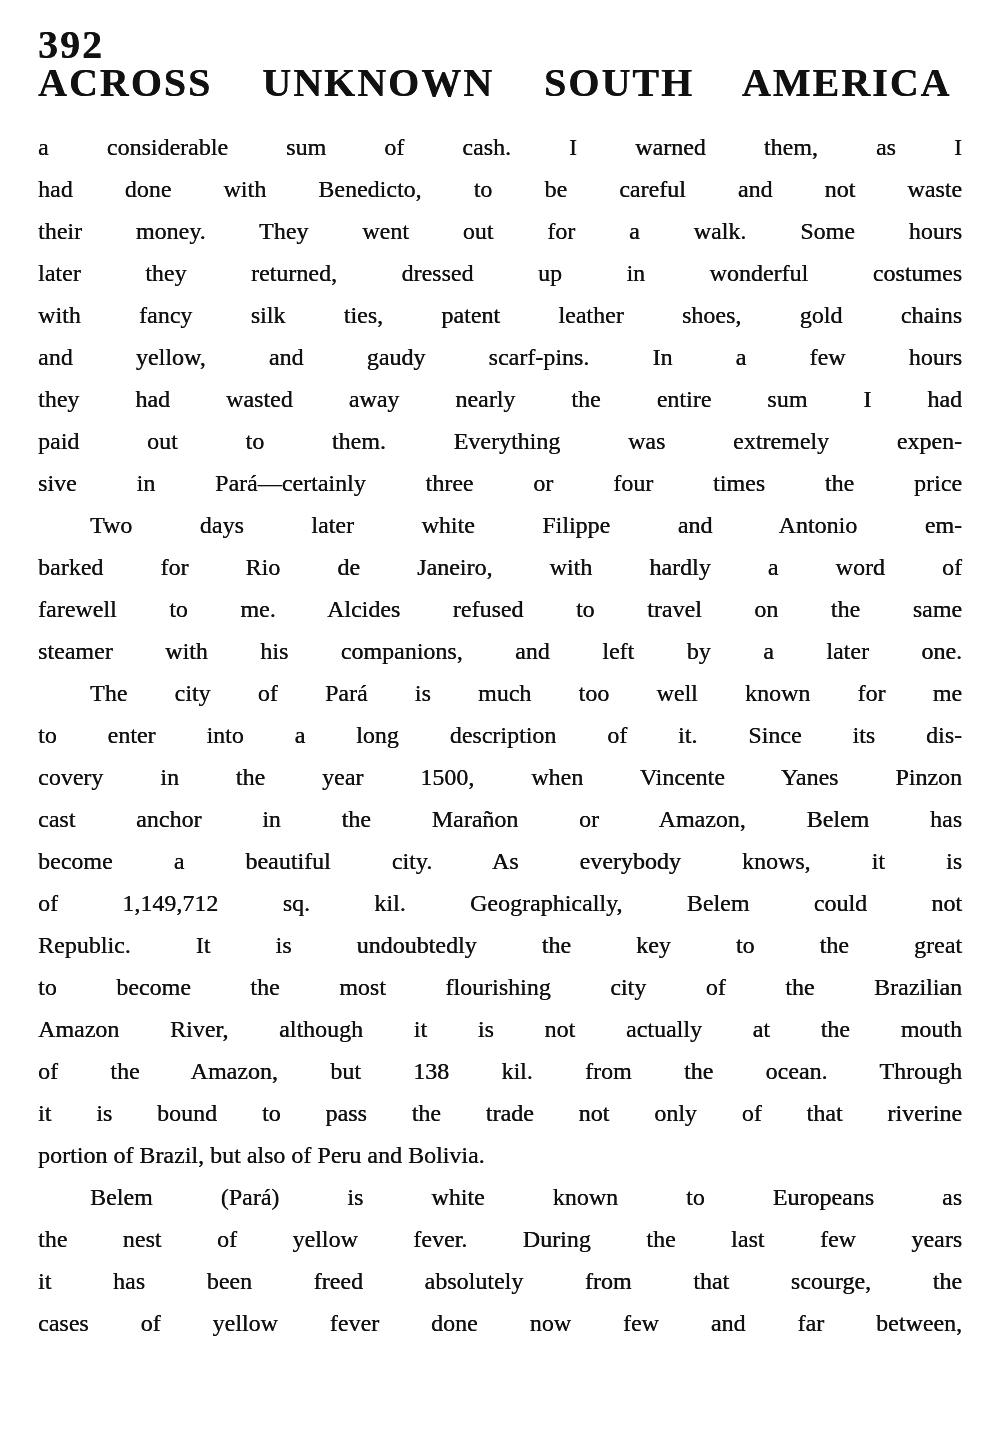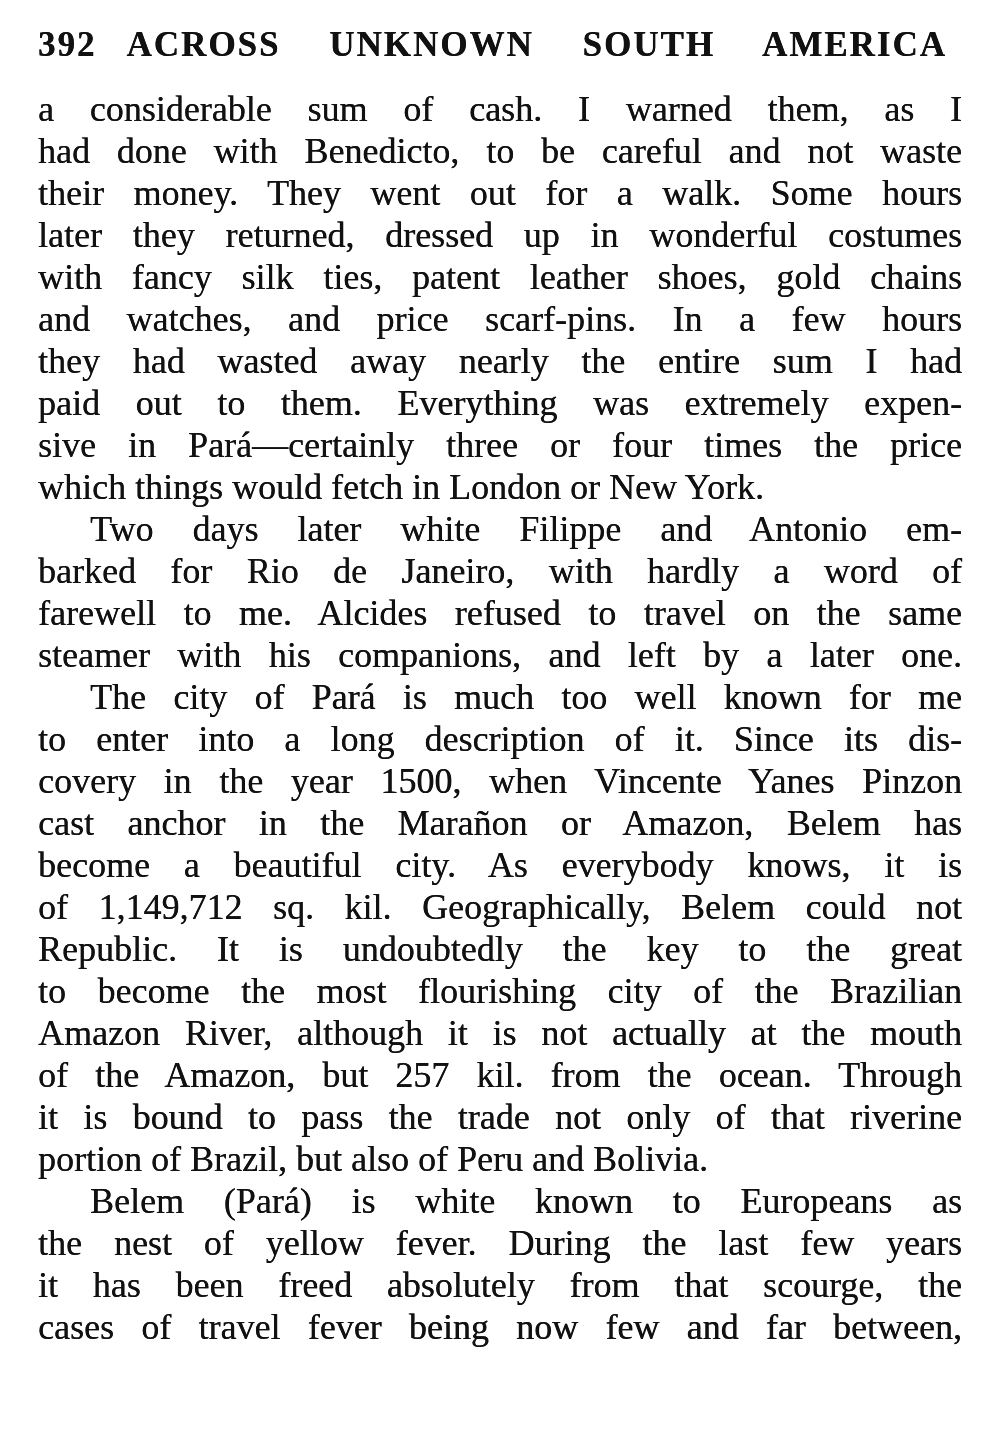--- a/index.html
+++ b/index.html
@@ -15,36 +15,37 @@
     background: #ffffff;
     color: #111111;
     padding: 26px 38px 0 38px;
     font-family: "Liberation Serif", serif;
     overflow: hidden;
   }
   .page-header {
     display: flex;
     align-items: baseline;
     font-weight: bold;
-    font-size: 35px;
+    font-size: 40px;
     line-height: 38px;
     white-space: nowrap;
     margin-bottom: 24px;
     text-shadow: 0.3px 0 0 currentColor;
+    flex-direction: column;
   }
   .page-number {
     letter-spacing: 2px;
     margin-right: 30px;
   }
   .page-title {
     letter-spacing: 2px;
     word-spacing: 38px;
   }
   .page-body {
-    font-size: 36px;
+    font-size: 24px;
   }
   .line {
     height: 42px;
     line-height: 42px;
     text-align: justify;
     text-align-last: justify;
     white-space: nowrap;
     text-shadow: 0.3px 0 0 currentColor;
   }
   .line.indent {
@@ -63,46 +64,45 @@
     <span class="page-number">392</span>
     <span class="page-title">ACROSS UNKNOWN SOUTH AMERICA</span>
   </div>
   <div class="page-body">
       <div class="paragraph">
         <div class="line">a considerable sum of cash.  I warned them, as I</div>
         <div class="line">had done with Benedicto, to be careful and not waste</div>
         <div class="line">their money.  They went out for a walk.  Some hours</div>
         <div class="line">later they returned, dressed up in wonderful costumes</div>
         <div class="line">with fancy silk ties, patent leather shoes, gold chains</div>
-        <div class="line">and watches, and price scarf-pins.  In a few hours</div>
+        <div class="line">and yellow, and gaudy scarf-pins.  In a few hours</div>
         <div class="line">they had wasted away nearly the entire sum I had</div>
         <div class="line">paid out to them.  Everything was extremely expen-</div>
         <div class="line">sive in Pará—certainly three or four times the price</div>
-        <div class="line para-end">which things would fetch in London or New York.</div>
       </div>
       <div class="paragraph">
         <div class="line indent">Two days later white Filippe and Antonio em-</div>
         <div class="line">barked for Rio de Janeiro, with hardly a word of</div>
         <div class="line">farewell to me.  Alcides refused to travel on the same</div>
         <div class="line">steamer with his companions, and left by a later one.</div>
       </div>
       <div class="paragraph">
         <div class="line indent">The city of Pará is much too well known for me</div>
         <div class="line">to enter into a long description of it.  Since its dis-</div>
         <div class="line">covery in the year 1500, when Vincente Yanes Pinzon</div>
         <div class="line">cast anchor in the Marañon or Amazon, Belem has</div>
         <div class="line">become a beautiful city.  As everybody knows, it is</div>
         <div class="line">of 1,149,712 sq. kil.  Geographically, Belem could not</div>
         <div class="line">Republic.  It is undoubtedly the key to the great</div>
         <div class="line">to become the most flourishing city of the Brazilian</div>
         <div class="line">Amazon River, although it is not actually at the mouth</div>
-        <div class="line">of the Amazon, but 257 kil. from the ocean.  Through</div>
+        <div class="line">of the Amazon, but 138 kil. from the ocean.  Through</div>
         <div class="line">it is bound to pass the trade not only of that riverine</div>
         <div class="line para-end">portion of Brazil, but also of Peru and Bolivia.</div>
       </div>
       <div class="paragraph">
         <div class="line indent">Belem (Pará) is white known to Europeans as</div>
         <div class="line">the nest of yellow fever.  During the last few  years</div>
         <div class="line">it has been freed absolutely from that scourge, the</div>
-        <div class="line">cases of travel fever being now few and far between,</div>
+        <div class="line">cases of yellow fever done now few and far between,</div>
       </div>
     </div>
 </div>
 
 </body></html>

